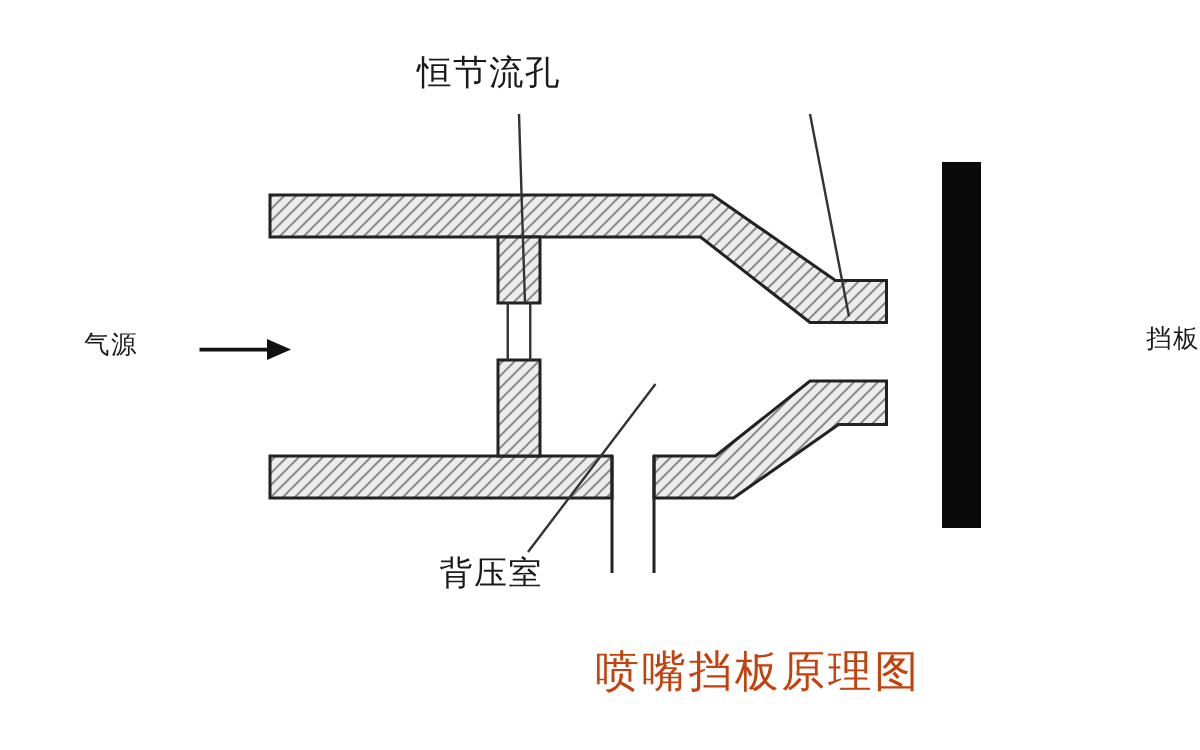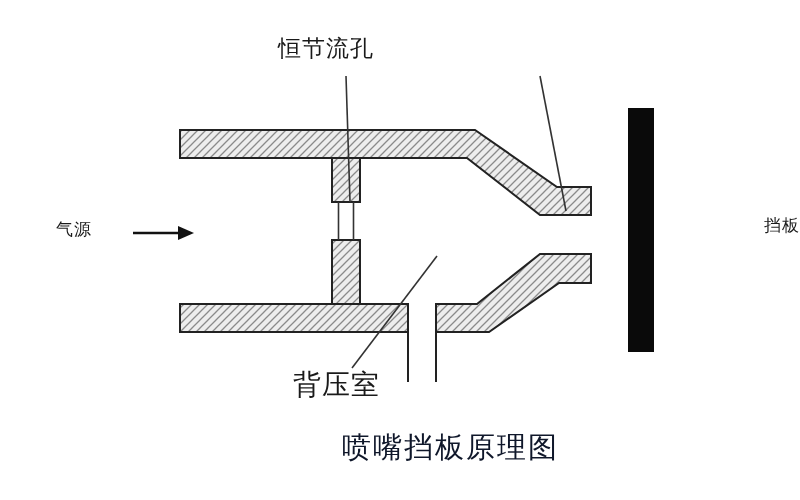--- a/index.html
+++ b/index.html
@@ -24,35 +24,35 @@
   }
   .label {
     position: absolute;
     color: #1a1a1a;
     white-space: nowrap;
     letter-spacing: 1px;
     line-height: 1.1;
   }
   .label-top      { font-size: 23px; }
   .label-side     { font-size: 17px; }
-  .label-bottom   { font-size: 28px; }
+  .label-bottom   { font-size: 22px; }
   .label-orifice  { left: 278px; top: 36px; text-align: right; }
   .label-nozzle   { left: 506px; top: 44px; }
   .label-airsrc   { left: 56px;  top: 221px; }
   .label-flapper  { left: 728px; top: 217px; margin-left: 36px; }
   .label-chamber  { left: 293px; top: 370px; }
   .diagram-title {
     position: absolute;
-    left: 342px;
+    left: 314px;
     top: 428px;
     width: 300px;
-    text-align: left;
+    text-align: right;
     font-size: 29px;
     letter-spacing: 2px;
-    color: #0f172a;
+    color: #c2410c;
   }
 </style>
 </head>
 <body>
 
 <div class="stage">
 
   <svg class="diagram" viewBox="0 0 800 500" aria-hidden="true">
     <defs>
       <pattern id="hatch" width="8" height="8" patternUnits="userSpaceOnUse">

